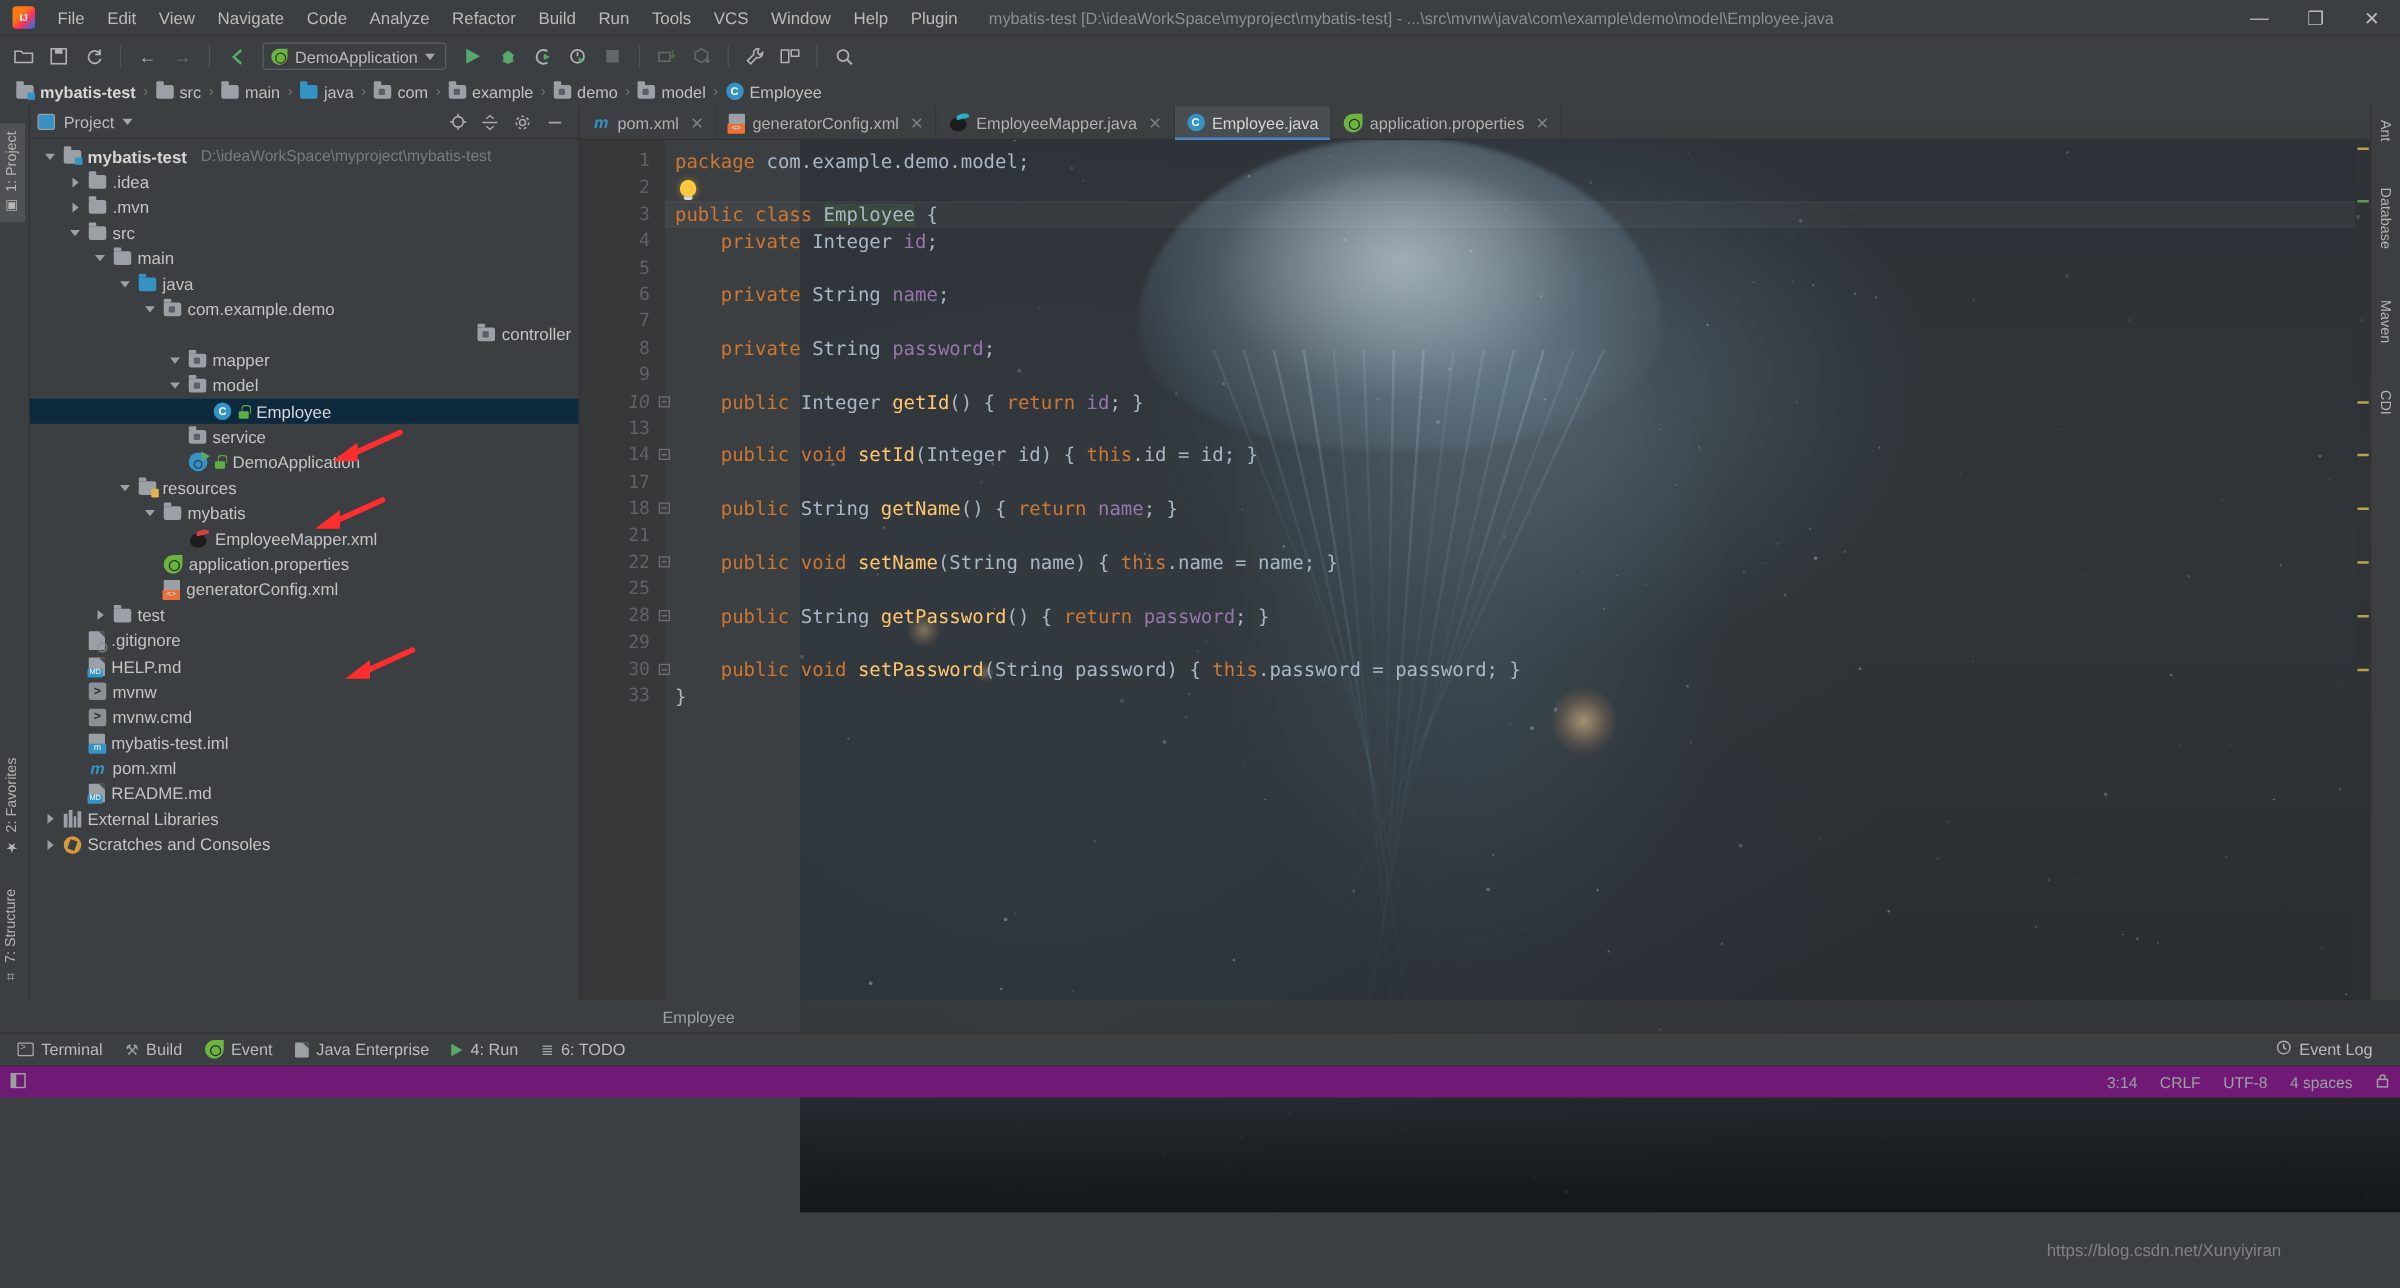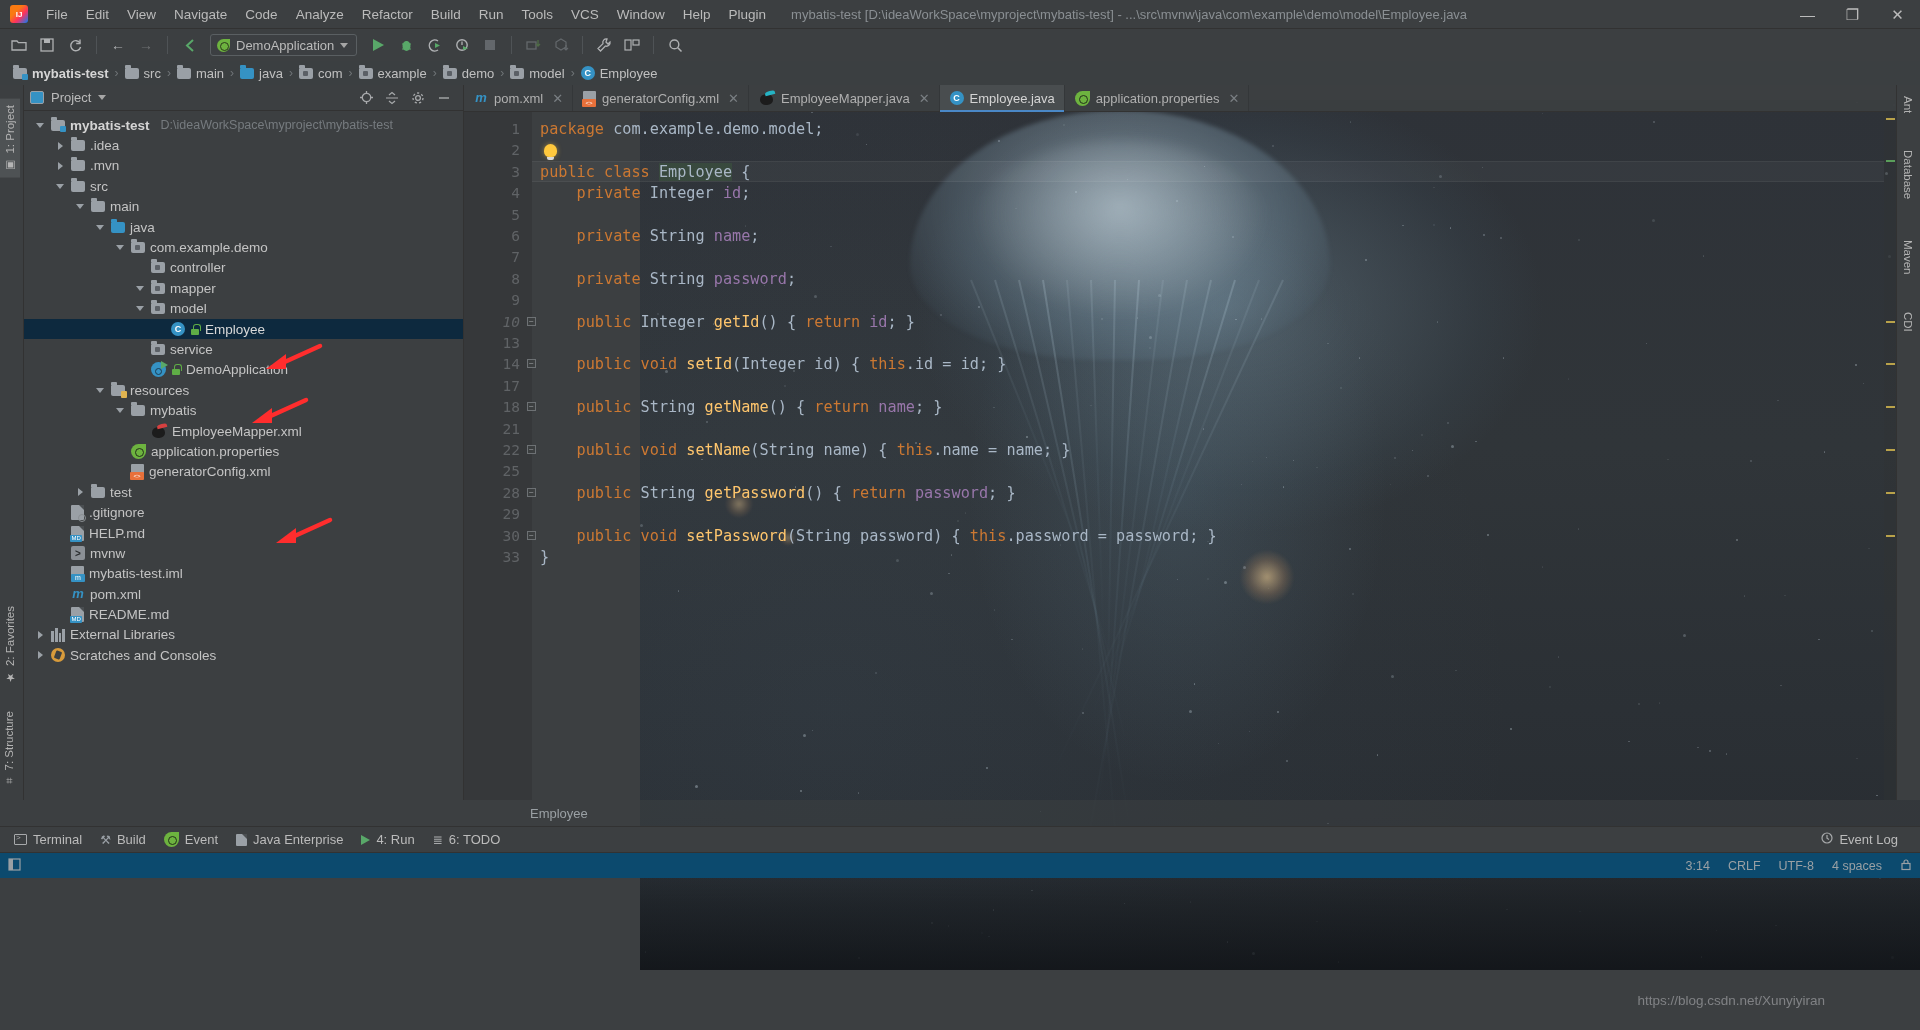--- a/index.html
+++ b/index.html
@@ -399,21 +399,21 @@
     border-top: 1px solid #323232; font-size: 13px; color: #bbbbbb;
   }
   .twb {
     display: flex; align-items: center; gap: 6px;
     padding: 2px 8px; border-radius: 3px; white-space: nowrap;
   }
   .status-right { margin-left: auto; display: flex; align-items: center; gap: 14px; padding-right: 8px; }
   .statusbar {
     position: relative; z-index: 3; height: 26px;
     display: flex; align-items: center; padding: 0 8px;
-    background: #0c4a6e; font-size: 12.5px; color: #9aa0a4;
+    background: #701a75; font-size: 12.5px; color: #9aa0a4;
     border-top: 1px solid #323232;
   }
   .sb-right { margin-left: auto; display: flex; align-items: center; gap: 18px; }
   .watermark {
     position: absolute; right: 95px; bottom: 22px; z-index: 8;
     color: rgba(210,210,215,0.45); font-size: 13.5px;
     font-family: "Liberation Sans", sans-serif; pointer-events: none;
   }
   .ic-term { width: 13px; height: 11px; border: 1.4px solid #a7a9ab; border-radius: 1px; position: relative; flex: none; }
   .ic-term::after { content: ">"; position: absolute; left: 1px; top: -2px; font-size: 8px; color: #a7a9ab; }
@@ -902,21 +902,21 @@
             <span class="ic-folder blue"></span>
             <span class="tname">java</span>
           </div>
           <div class="trow" style="padding-left: 90px;">
             <span class="tw">
               <i class="arr-d"></i>
             </span>
             <span class="ic-folder pkg"></span>
             <span class="tname">com.example.demo</span>
           </div>
-          <div class="trow" style="padding-left: 110px;">
+          <div class="trow" style="padding-left: 110px; justify-content: flex-end;">
             <span class="tw"></span>
             <span class="ic-folder pkg"></span>
             <span class="tname">controller</span>
           </div>
           <div class="trow" style="padding-left: 110px;">
             <span class="tw">
               <i class="arr-d"></i>
             </span>
             <span class="ic-folder pkg"></span>
             <span class="tname">mapper</span>
@@ -1000,20 +1000,25 @@
             <span class="tw"></span>
             <span class="ic-file">
               <span class="tag" style="background:#3592c4;">MD</span>
             </span>
             <span class="tname">HELP.md</span>
           </div>
           <div class="trow" style="padding-left: 30px;">
             <span class="tw"></span>
             <span class="ic-mvnw"></span>
             <span class="tname">mvnw</span>
+          </div>
+          <div class="trow" style="padding-left: 30px;">
+            <span class="tw"></span>
+            <span class="ic-mvnw"></span>
+            <span class="tname">mvnw.cmd</span>
           </div>
           <div class="trow" style="padding-left: 30px;">
             <span class="tw"></span>
             <span class="ic-iml"></span>
             <span class="tname">mybatis-test.iml</span>
           </div>
           <div class="trow" style="padding-left: 30px;">
             <span class="tw"></span>
             <span class="ic-pom">m</span>
             <span class="tname">pom.xml</span>

